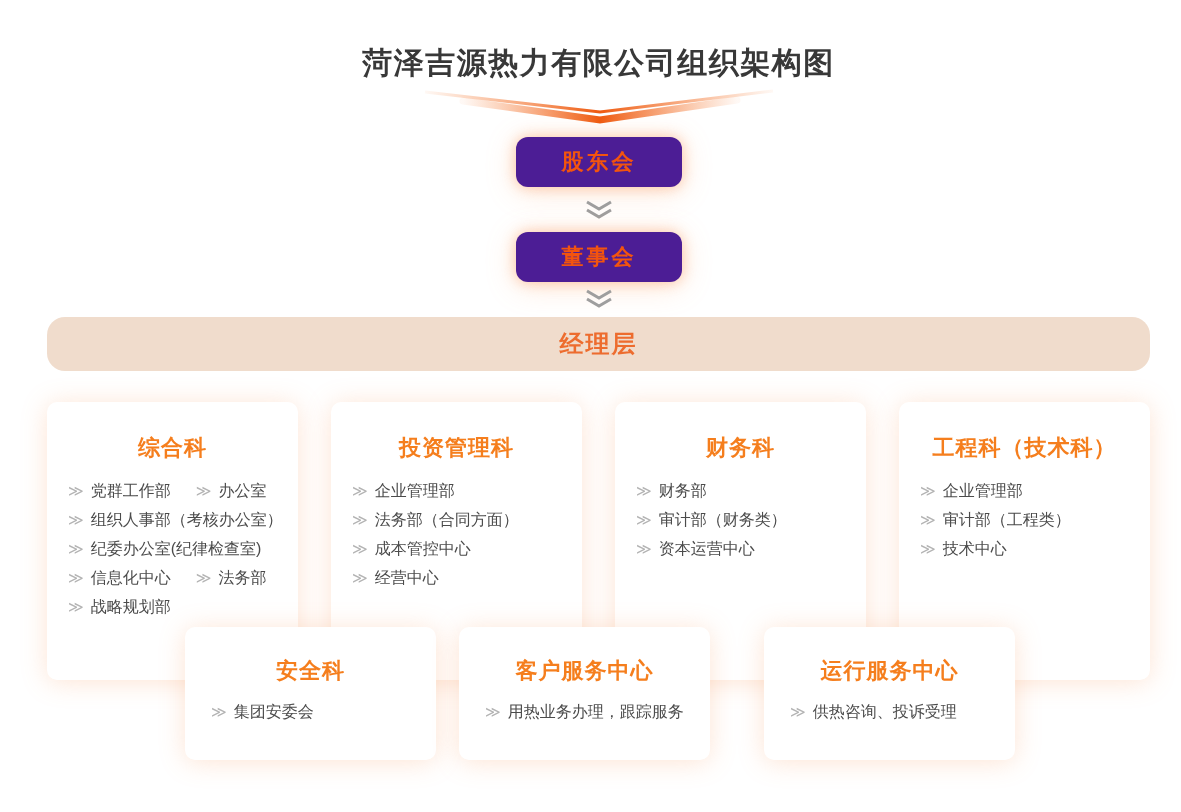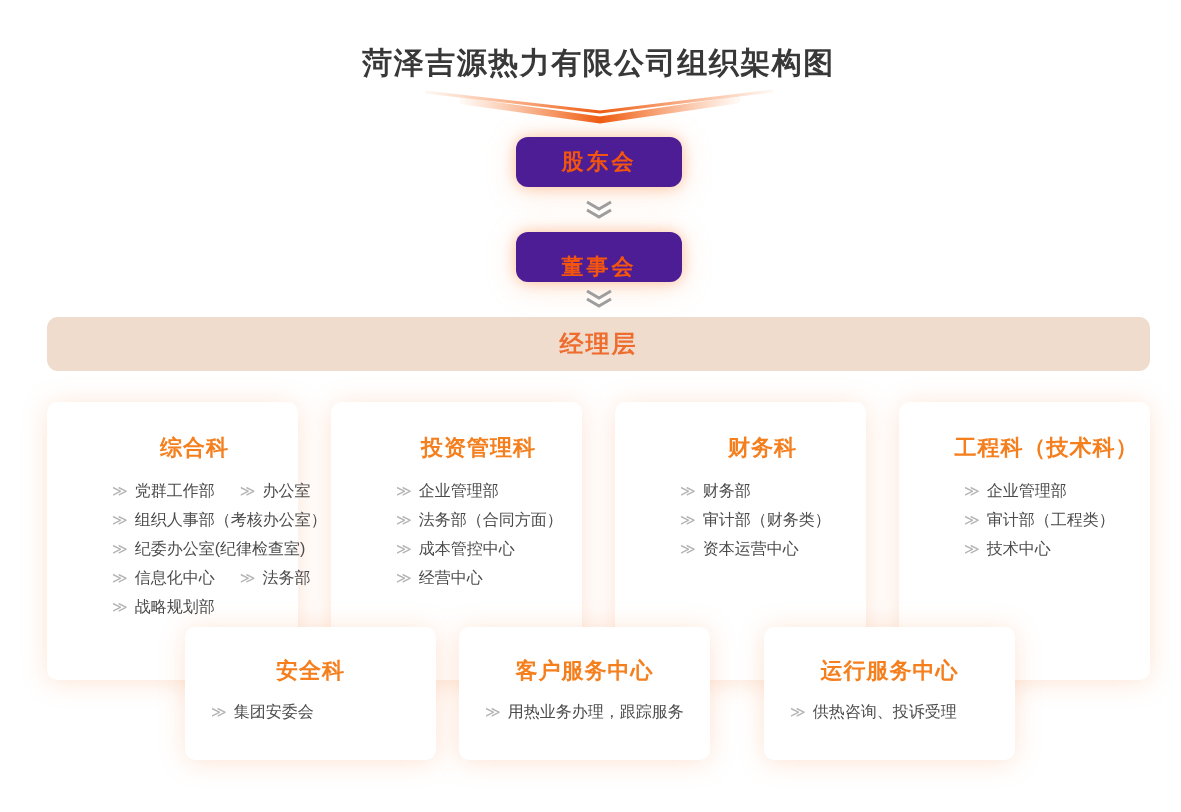--- a/index.html
+++ b/index.html
@@ -39,51 +39,51 @@
     box-shadow: 0 0 14px rgba(247, 130, 60, 0.40), 0 4px 30px rgba(250, 160, 100, 0.28);
     display: flex;
     align-items: center;
     justify-content: center;
     font-size: 22px;
     font-weight: 700;
     color: #f3540e;
     letter-spacing: 3px;
   }
   .node-1 { top: 137px; }
-  .node-2 { top: 232px; align-items: flex-end; }
+  .node-2 { top: 232px; }
   .arrow { position: absolute; left: 583px; }
   .arrow-1 { top: 200px; }
   .arrow-2 { top: 289px; }
 
   
   .manager-bar {
     position: absolute;
     left: 47px;
     top: 317px;
     width: 1103px;
     height: 54px;
     background: #f0dccc;
-    border-radius: 11px;
+    border-radius: 18px;
     display: flex;
     align-items: center;
     justify-content: center;
     font-size: 24px;
     font-weight: 700;
     color: #ed6c2e;
     letter-spacing: 2px;
   }
 
   
   .card {
     position: absolute;
     background: #ffffff;
     border-radius: 10px;
     box-shadow: 0 2px 26px rgba(246, 150, 90, 0.26);
   }
-  .dept-card { top: 402px; width: 251px; height: 278px; padding-left: 44px; }
+  .dept-card { top: 402px; width: 251px; height: 278px; }
   .dept-0 { left: 47px; }
   .dept-1 { left: 331px; }
   .dept-2 { left: 615px; }
   .dept-3 { left: 899px; }
   .sub-card { top: 627px; width: 251px; height: 133px; }
   .sub-0 { left: 176px; margin-left: 9px; }
   .sub-1 { left: 459px; }
   .sub-2 { left: 764px; }
 
   .card-title {

